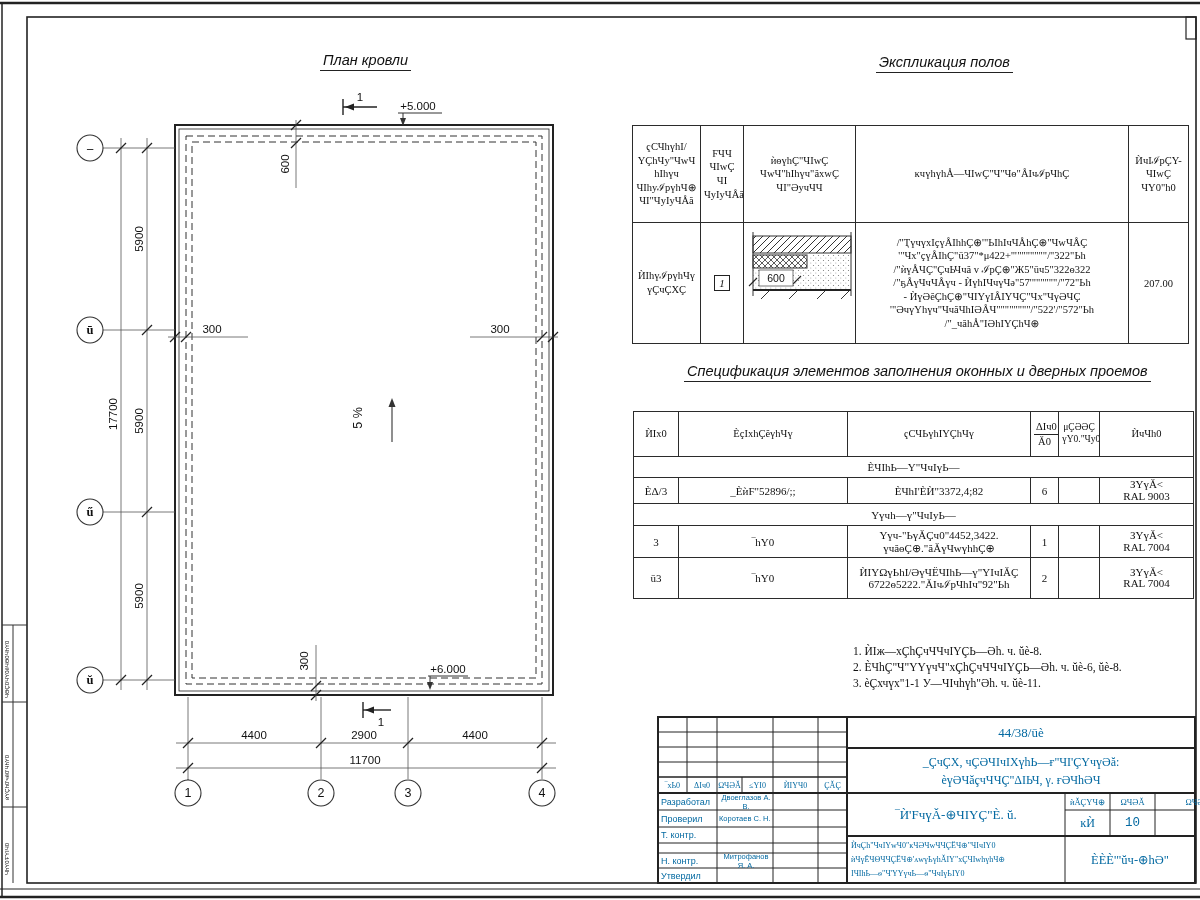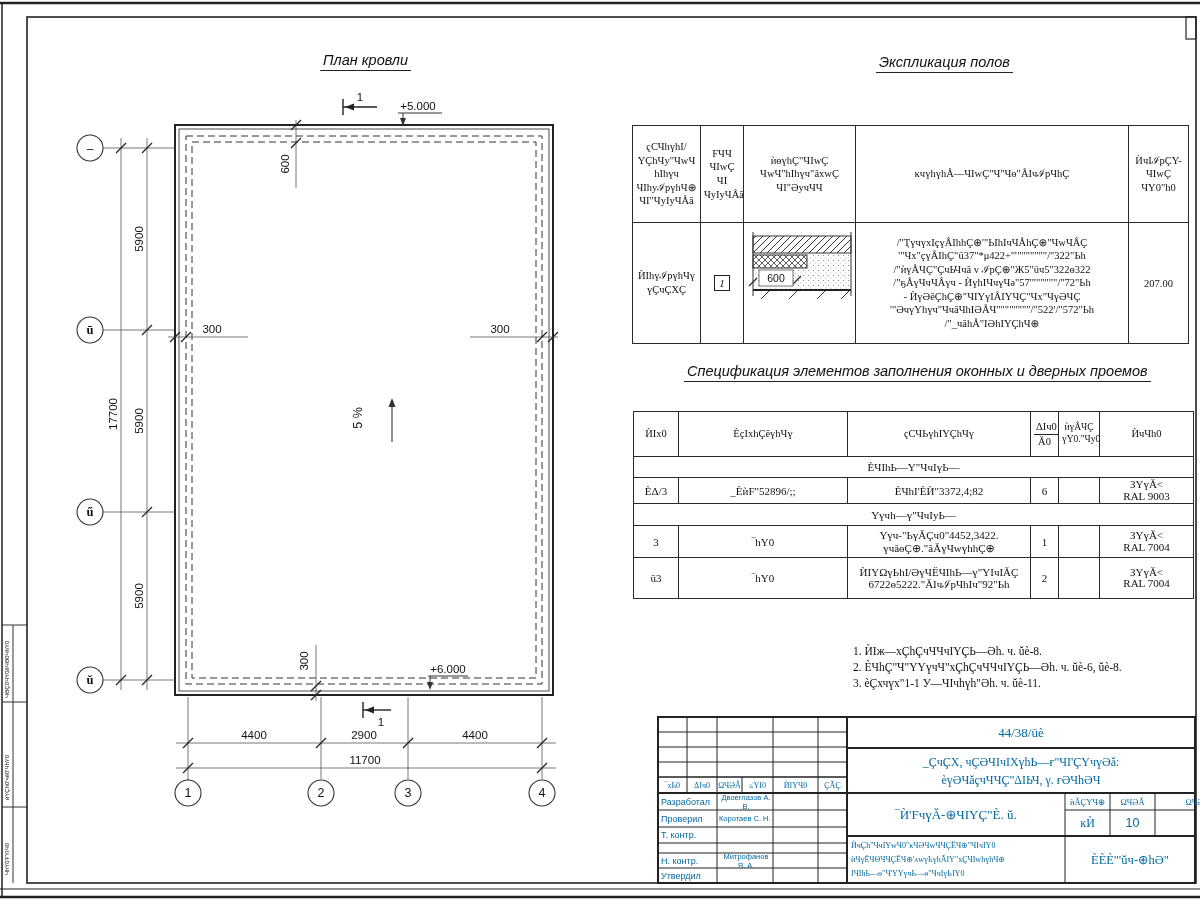--- a/index.html
+++ b/index.html
@@ -329,21 +329,21 @@
     <tbody>
         <tr class="hdr" style="height:45px;">
       <td>ЍIх0</td>
       <td>ÈҫIхhҪĕүhЧү</td>
       <td>ҁСЧЬүhIYҪhЧү</td>
       <td>
         <span class="frac-top">ΔIч0</span><br>
         <span>Ǎ0</span>
       </td>
       <td style="font-size:9.5px;">
-        <span>ѝүÅЧҪ</span><br>
+        <span>μҪӘӘҪ</span><br>
         <span>үY0."Чу0</span>
       </td>
       <td>ЍчЧh0</td>
     </tr>
     <tr style="height:21px;">
           <td colspan="6" class="grp">ÈЧIhЬ—Ү"ЧчIүЬ—</td>
         </tr>
     <tr style="height:23px;">
       <td>ÈΔ/3</td>
       <td class="ref-cell">_ÈѝF"52896/;;</td>
@@ -413,21 +413,21 @@
   <div class="tbtxt tb-sans" style="left:719px;top:793px;width:54px;height:17px;font-size:7.5px;">Двоеглазов А. В.</div>
   <div class="tbtxt tb-sans" style="left:719px;top:810px;width:54px;height:17px;font-size:7.5px;">Коротаев С. Н.</div>
   <div class="tbtxt tb-sans" style="left:719px;top:853px;width:54px;height:15px;font-size:7.5px;">Митрофанов Я. А.</div>
 
   <div class="tbtxt" style="left:847px;top:793px;width:218px;height:43px;font-size:13px;">‾Ѝ'FчүǍ-⊕ЧIYҪ"È. ŭ.</div>
 
   <div class="tbtxt" style="left:1065px;top:793px;width:45px;height:17px;font-size:8.5px;">ѝǍҪYЧ⊕</div>
   <div class="tbtxt" style="left:1110px;top:793px;width:45px;height:17px;font-size:8.5px;">ΩЧӘǍ</div>
   <div class="tbtxt" style="left:1182px;top:793px;width:40px;height:17px;font-size:8.5px;">ΩЧӘǍIY</div>
   <div class="tbtxt" style="left:1065px;top:810px;width:45px;height:26px;font-size:12px;">ĸЍ</div>
-  <div class="tbtxt tb-sans" style="left:1110px;top:810px;width:45px;height:26px;font-size:12.5px;justify-content:center;">10</div>
+  <div class="tbtxt tb-sans" style="left:1110px;top:810px;width:45px;height:26px;font-size:12.5px;justify-content:center;font-family:Liberation Mono, monospace;">10</div>
   <div class="tbtxt" style="left:1155px;top:810px;width:40px;height:26px;font-size:12px;"></div>
 
   <div class="tbtxt" style="left:851px;top:838px;width:212px;height:44px;font-size:8px;flex-direction:column;align-items:flex-start;line-height:14px;">
     <div>ЍчҪh"ЧчIYwЧ0"ĸЧӘЧwЧЧҪЁЧ⊕"ЧIчIY0</div>
     <div>ѝЧүЁЧΘЧЧҪЁЧ⊕'ʌwүЬүhǍIY"хҪЧIwhүhЧ⊕</div>
     <div>IЧIhЬ—ѳ"Ч'YYүчЬ—ѳ"ЧчIүЬIY0</div>
   </div>
   <div class="tbtxt" style="left:1065px;top:836px;width:130px;height:47px;font-size:12.5px;">ÈÈÈ'"ŭч-⊕hӘ"</div>
 
 </div>

